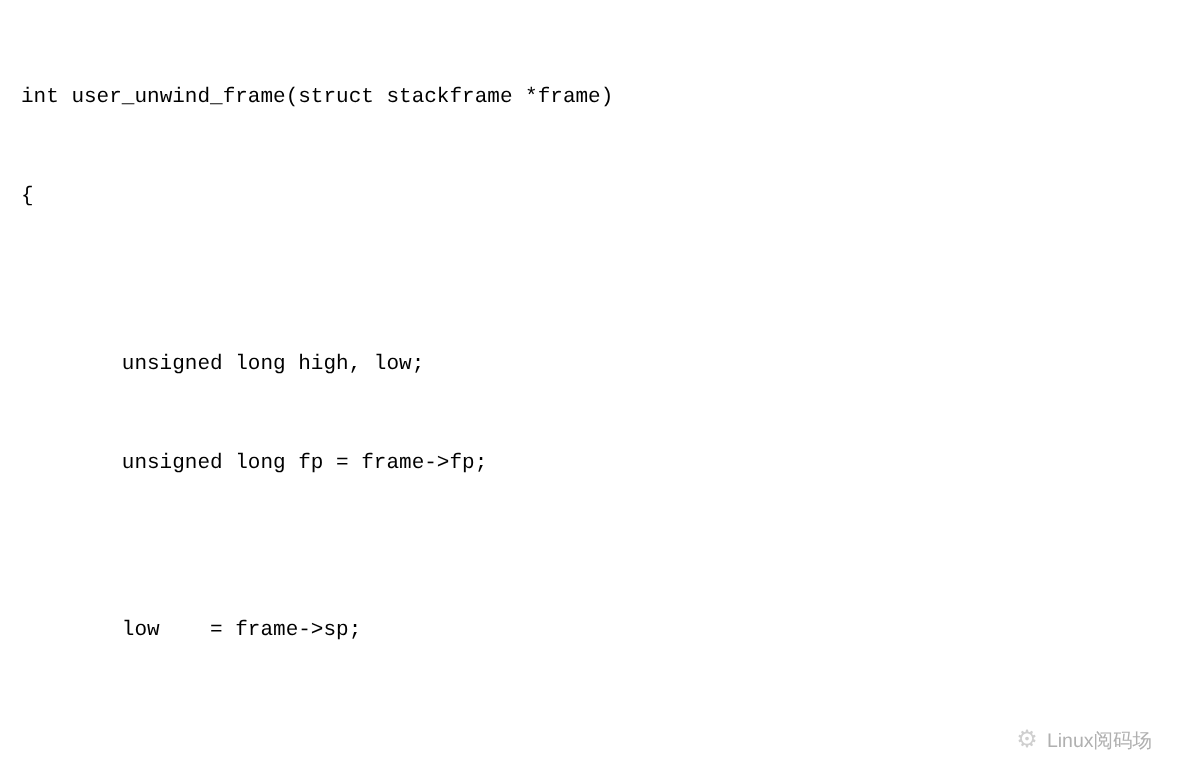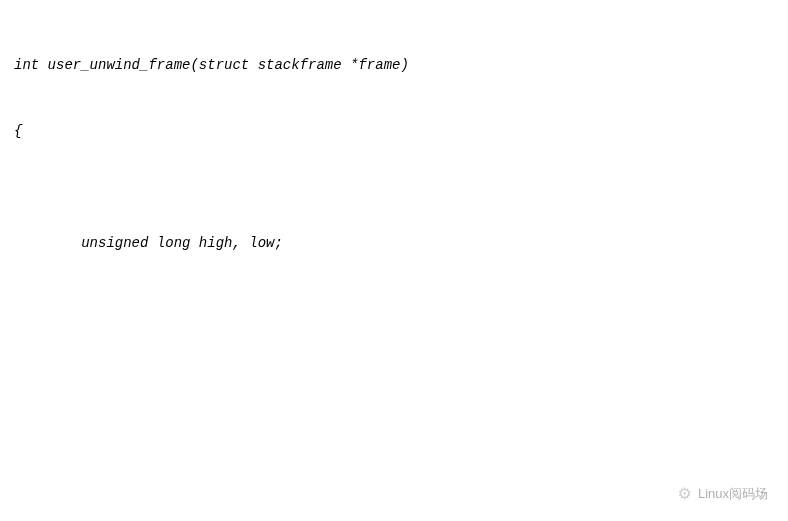--- a/index.html
+++ b/index.html
@@ -21,21 +21,20 @@
     }
 
     .code-container {
       padding: 10px 14px;
       white-space: pre;
     }
 
     .line {
       display: block;
       line-height: 1.55;
-      font-style: italic;
     }
 
     .watermark {
       position: absolute;
       bottom: 14px;
       right: 20px;
       color: #b0b0b0;
       font-family: Arial, sans-serif;
       font-size: 13px;
       display: flex;
@@ -49,21 +48,23 @@
     }
   </style>
 </head>
 <body>
 
 <div class="code-container">
   <span class="line"><span style="color:#000">int </span><span style="color:#000">user_unwind_frame(struct stackframe *frame)</span></span>
   <span class="line">{</span>
   <span class="line"></span>
   <span class="line">        unsigned long high, low;</span>
+  <span class="line">        unsigned long fp = frame-&gt;fp;</span>
   <span class="line"></span>
+  <span class="line">        low    = frame-&gt;sp;</span>
   <span class="line"></span>
   
   
   <span class="line"></span>
   
   
   
   
   
   

